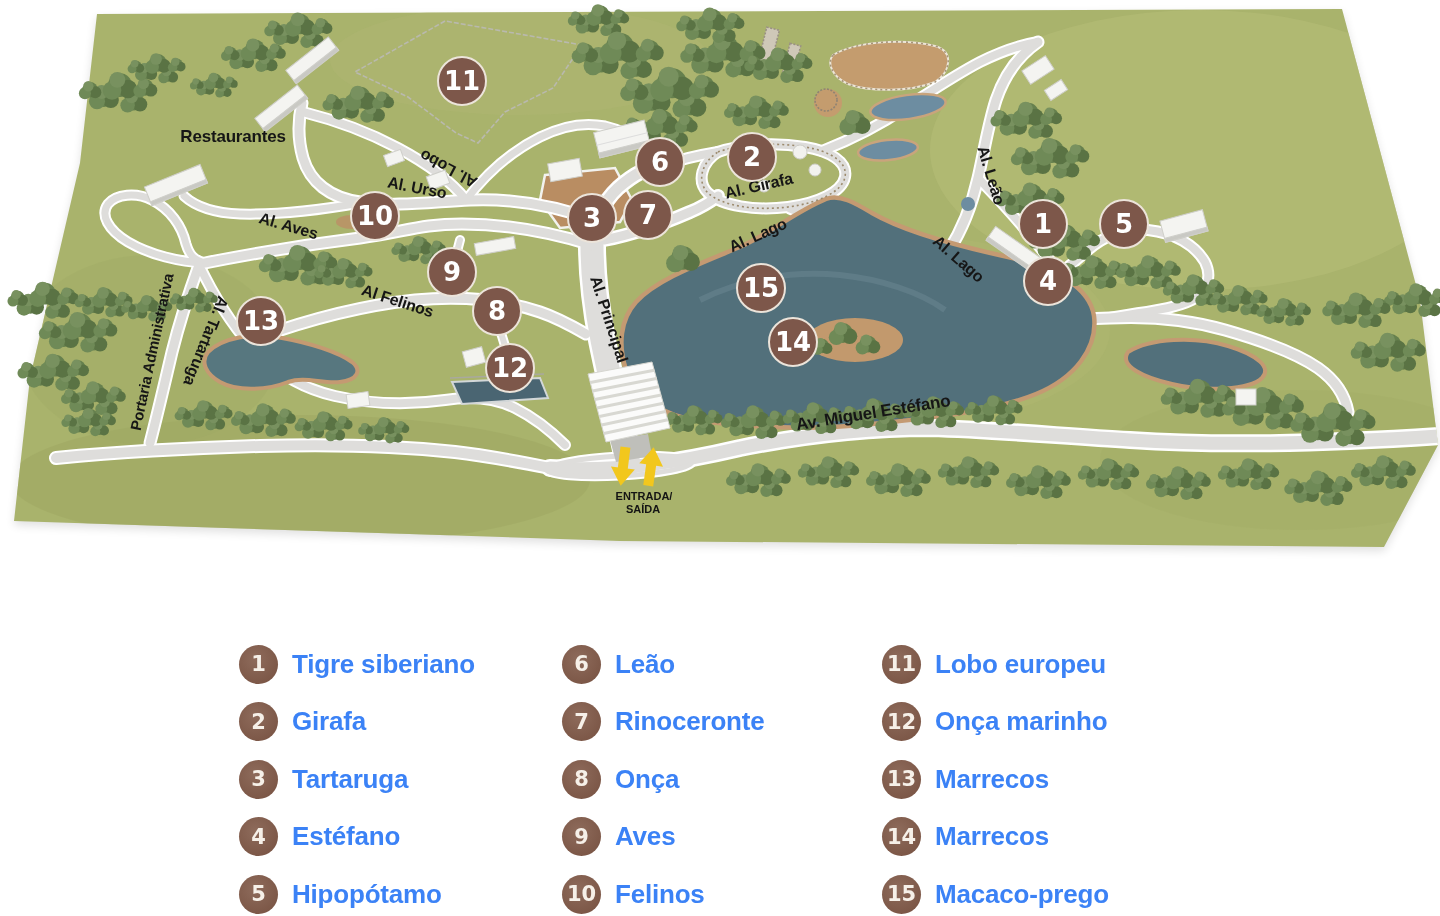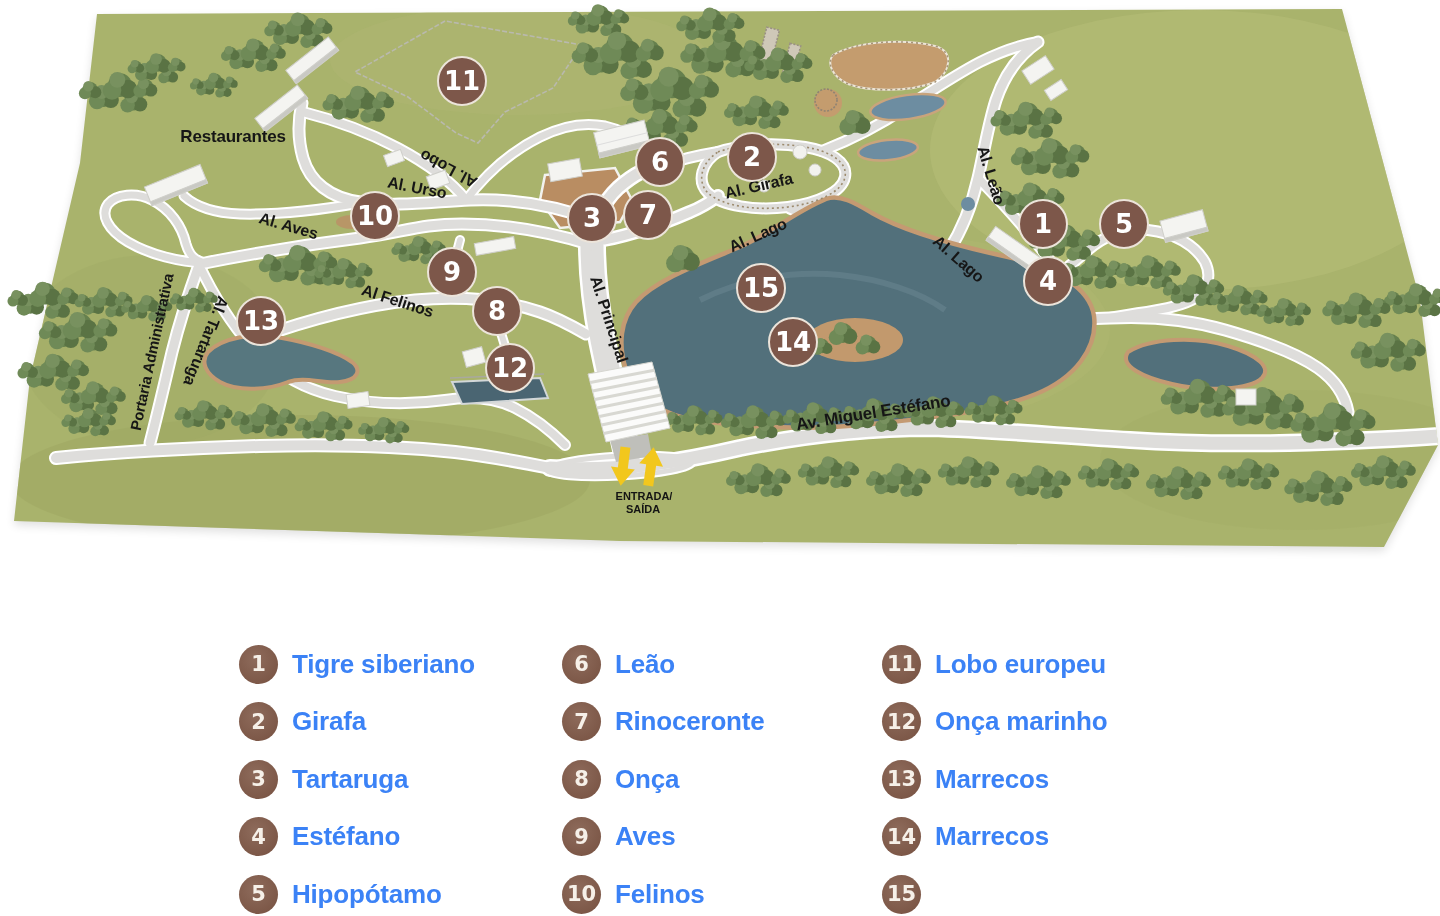--- a/index.html
+++ b/index.html
@@ -437,17 +437,18 @@
     <div class="lrow">
           <span class="lnum">13</span>
           <span class="llabel">Marrecos</span>
         </div>
     <div class="lrow">
           <span class="lnum">14</span>
           <span class="llabel">Marrecos</span>
         </div>
     <div class="lrow">
           <span class="lnum">15</span>
+          <span class="llabel">Macaco-prego</span>
         </div>
   </div>
 </div>
 
 </div>
 
 </body></html>

